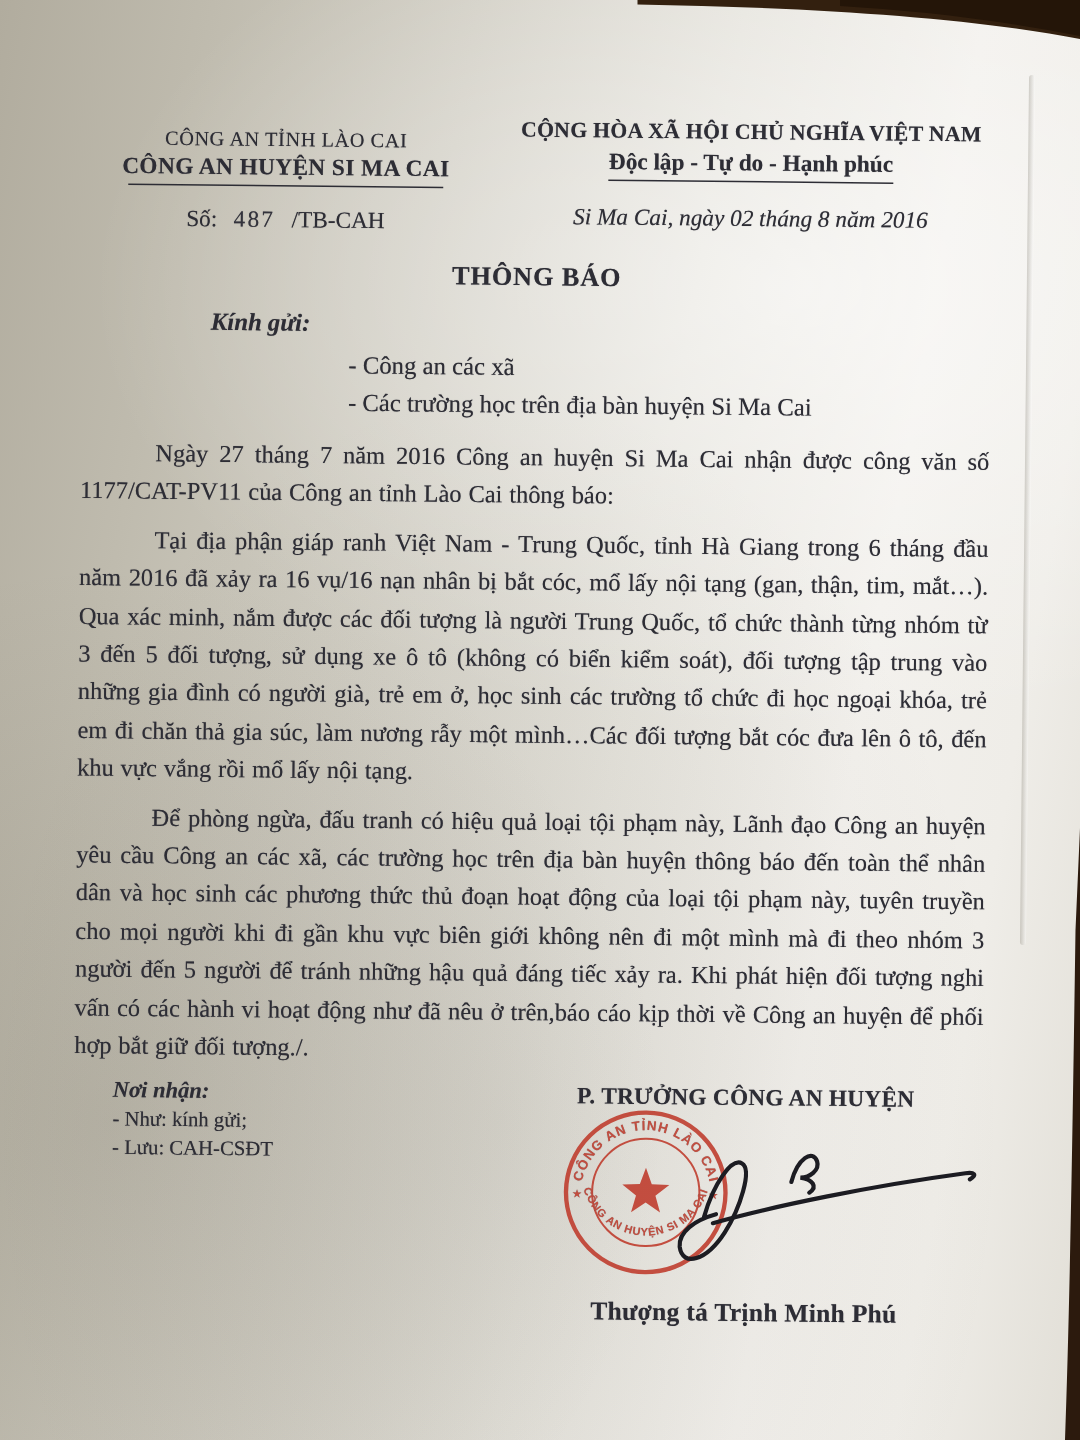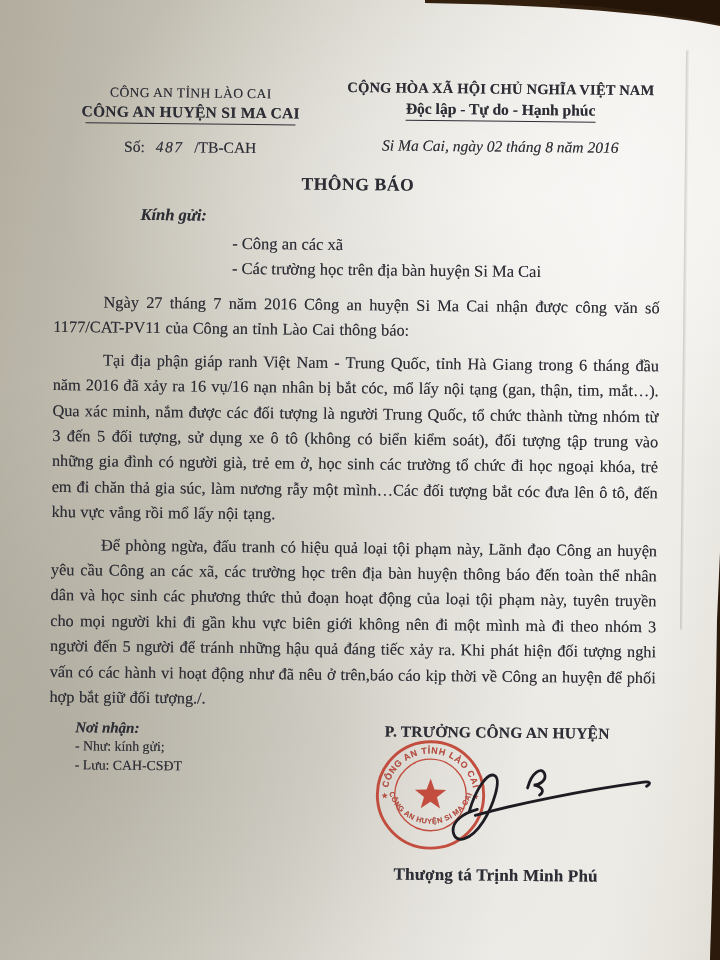--- a/index.html
+++ b/index.html
@@ -31,21 +31,21 @@
     transform:rotate(0.6deg);transform-origin:top left;
     text-shadow:0 0 0.5px rgba(43,43,53,0.55);
   }
   .header-row{display:flex;justify-content:space-between;align-items:flex-start;}
   .hcol-left{width:270px;text-align:center;padding-top:8px;}
   .hcol-right{width:322px;text-align:center;}
   .hl1{font-size:13.5px;letter-spacing:0.4px;}
   .hl2{font-size:15.5px;font-weight:bold;letter-spacing:0.3px;margin-top:2px;}
   .hl2 .ul{display:block;width:78%;margin:2px auto 0;border-bottom:1.6px solid #2d2d35;}
   .doc-number{font-size:15.5px;margin-top:14px;}
-  .hand{font-style:italic;letter-spacing:1.5px;padding:0 7px;color:#33333c;}
+  .hand{letter-spacing:1.5px;padding:0 7px;color:#33333c;}
   .hr1{font-size:14.5px;font-weight:bold;letter-spacing:0.2px;}
   .hr2{font-size:15.5px;font-weight:bold;margin-top:3px;}
   .hr2 span{display:inline-block;border-bottom:1.7px solid #2d2d35;padding-bottom:2px;}
   .date-line{font-size:15.5px;font-style:italic;margin-top:16px;}
   .title{
     text-align:center;font-size:17.5px;font-weight:bold;letter-spacing:0.6px;
     margin-top:16px;
   }
   .salutation{font-size:16.5px;font-weight:bold;font-style:italic;margin:12px 0 6px 86px;}
   .recipients{margin-left:178px;font-size:16.5px;line-height:24.5px;}

